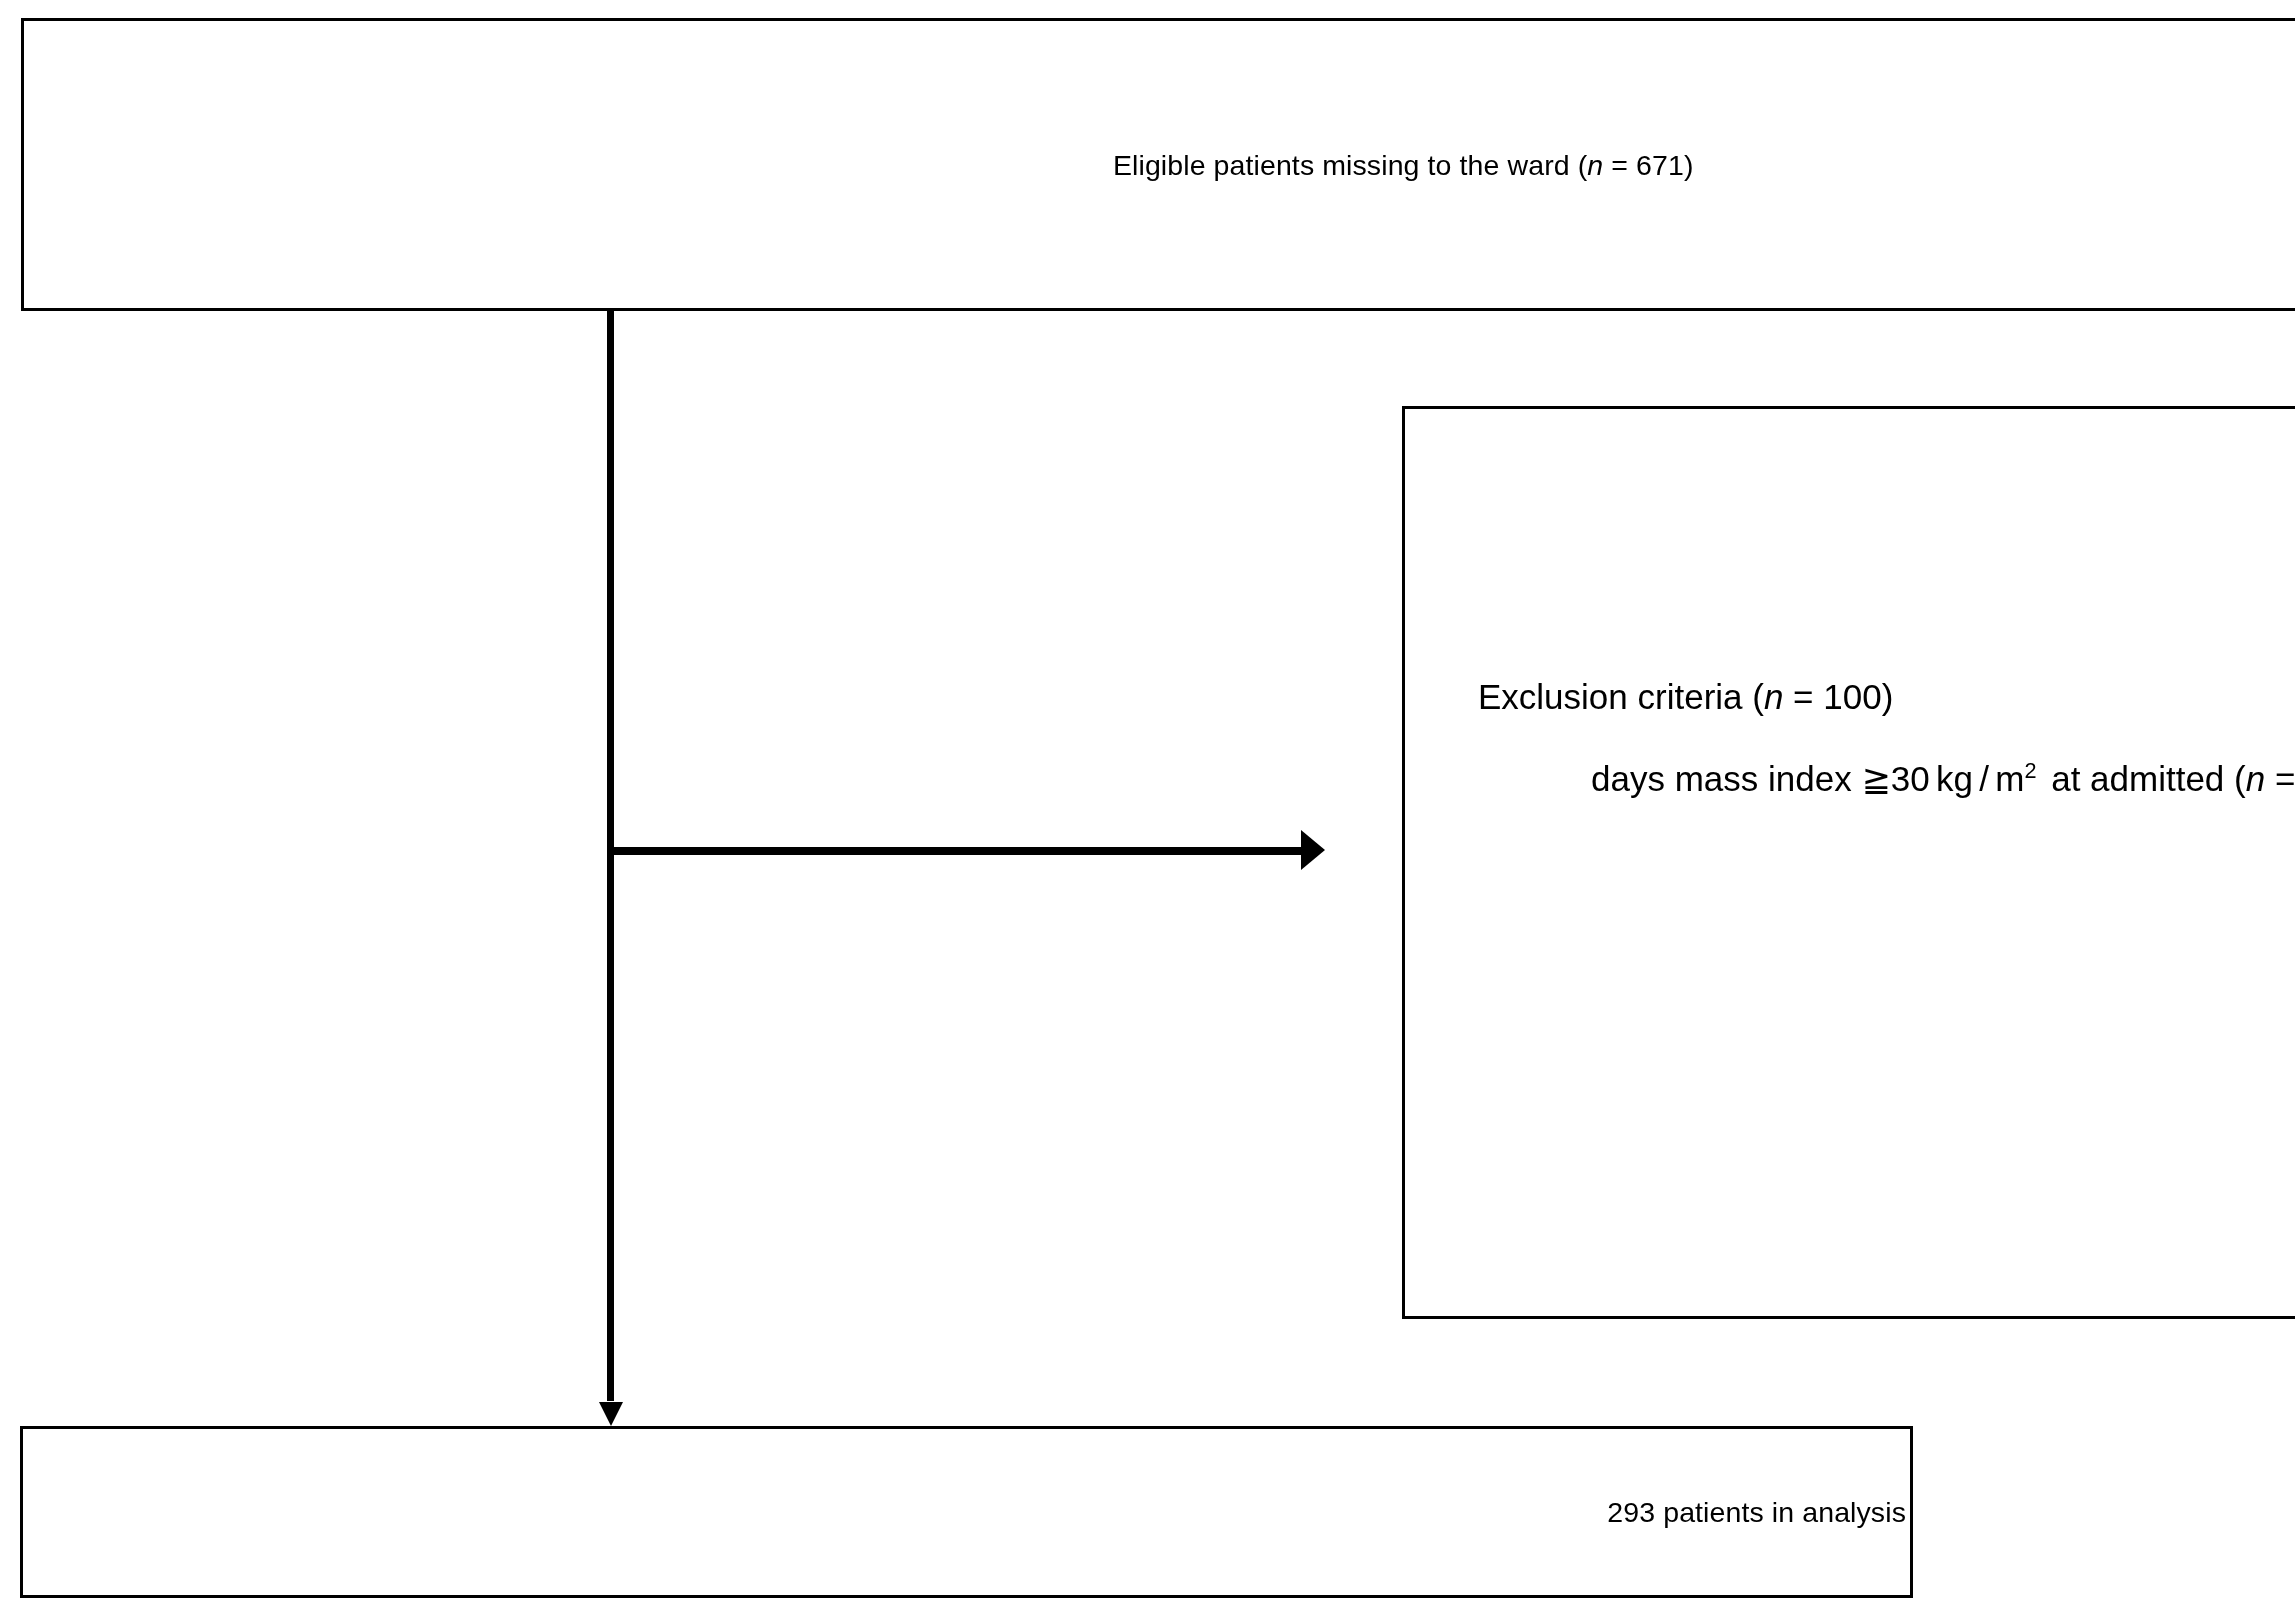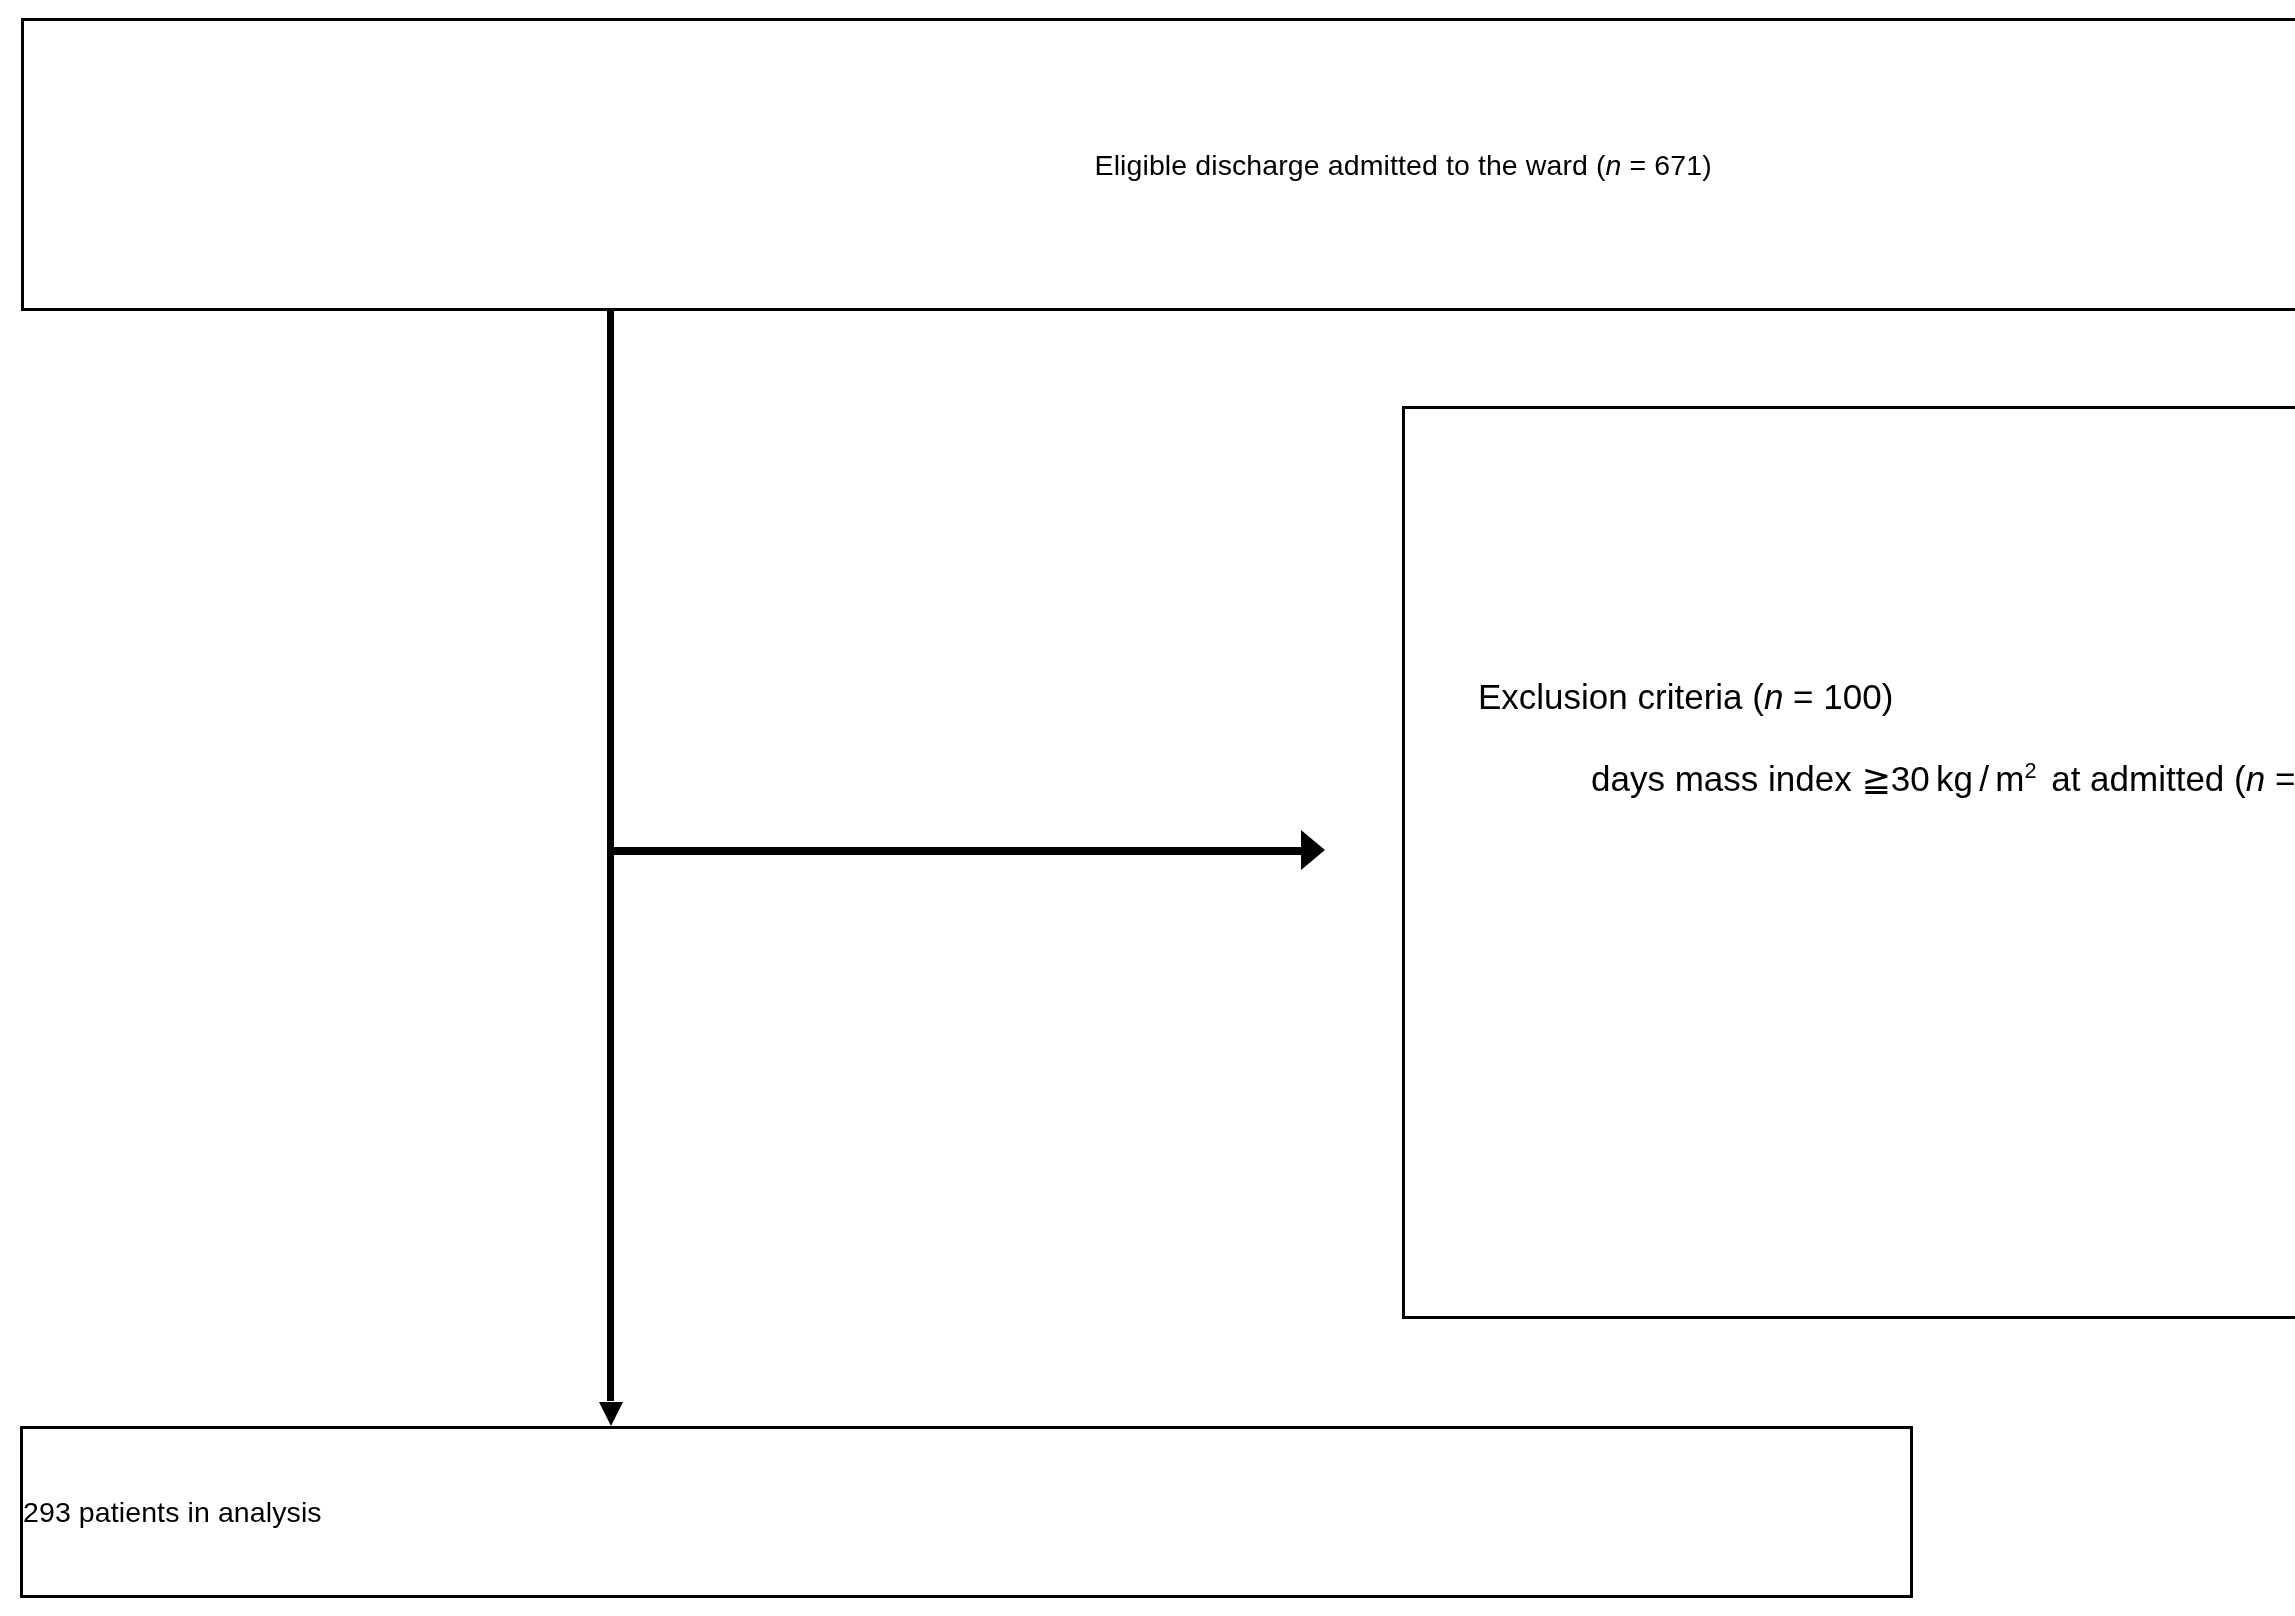--- a/index.html
+++ b/index.html
@@ -62,24 +62,24 @@
   #label-eligible {
     left: 0;
     right: 0;
     top: 50%;
     transform: translateY(-50%);
     text-align: center;
   }
 
   #label-analysis {
     left: 0;
-    right: 12px;
+    right: 4px;
     top: 50%;
     transform: translateY(-50%);
-    text-align: left;
+    text-align: right;
   }
 
   
   #exclusion-list {
     position: absolute;
     left: 73px;
     top: 270px;
     font-size: 35px;
     line-height: 1;
   }
@@ -159,21 +159,21 @@
     border-top: 24px solid #000000;
   }
 </style>
 </head>
 <body>
 
 <div id="flowchart">
 
   <div class="box" id="box-eligible">
     <div class="box-label" id="label-eligible">
-      <span>Eligible discharge admitted to the ward (</span><span class="var-n">n</span><span> = </span><span>671</span><span>)</span>
+      <span>Eligible patients missing to the ward (</span><span class="var-n">n</span><span> = </span><span>671</span><span>)</span>
     </div>
   </div>
 
   <div class="conn" id="conn-vertical"></div>
   <div class="conn" id="conn-horizontal"></div>
   <div id="arrow-right"></div>
   <div id="arrow-down"></div>
 
   <div class="box" id="box-exclusion">
     <div id="exclusion-list">

